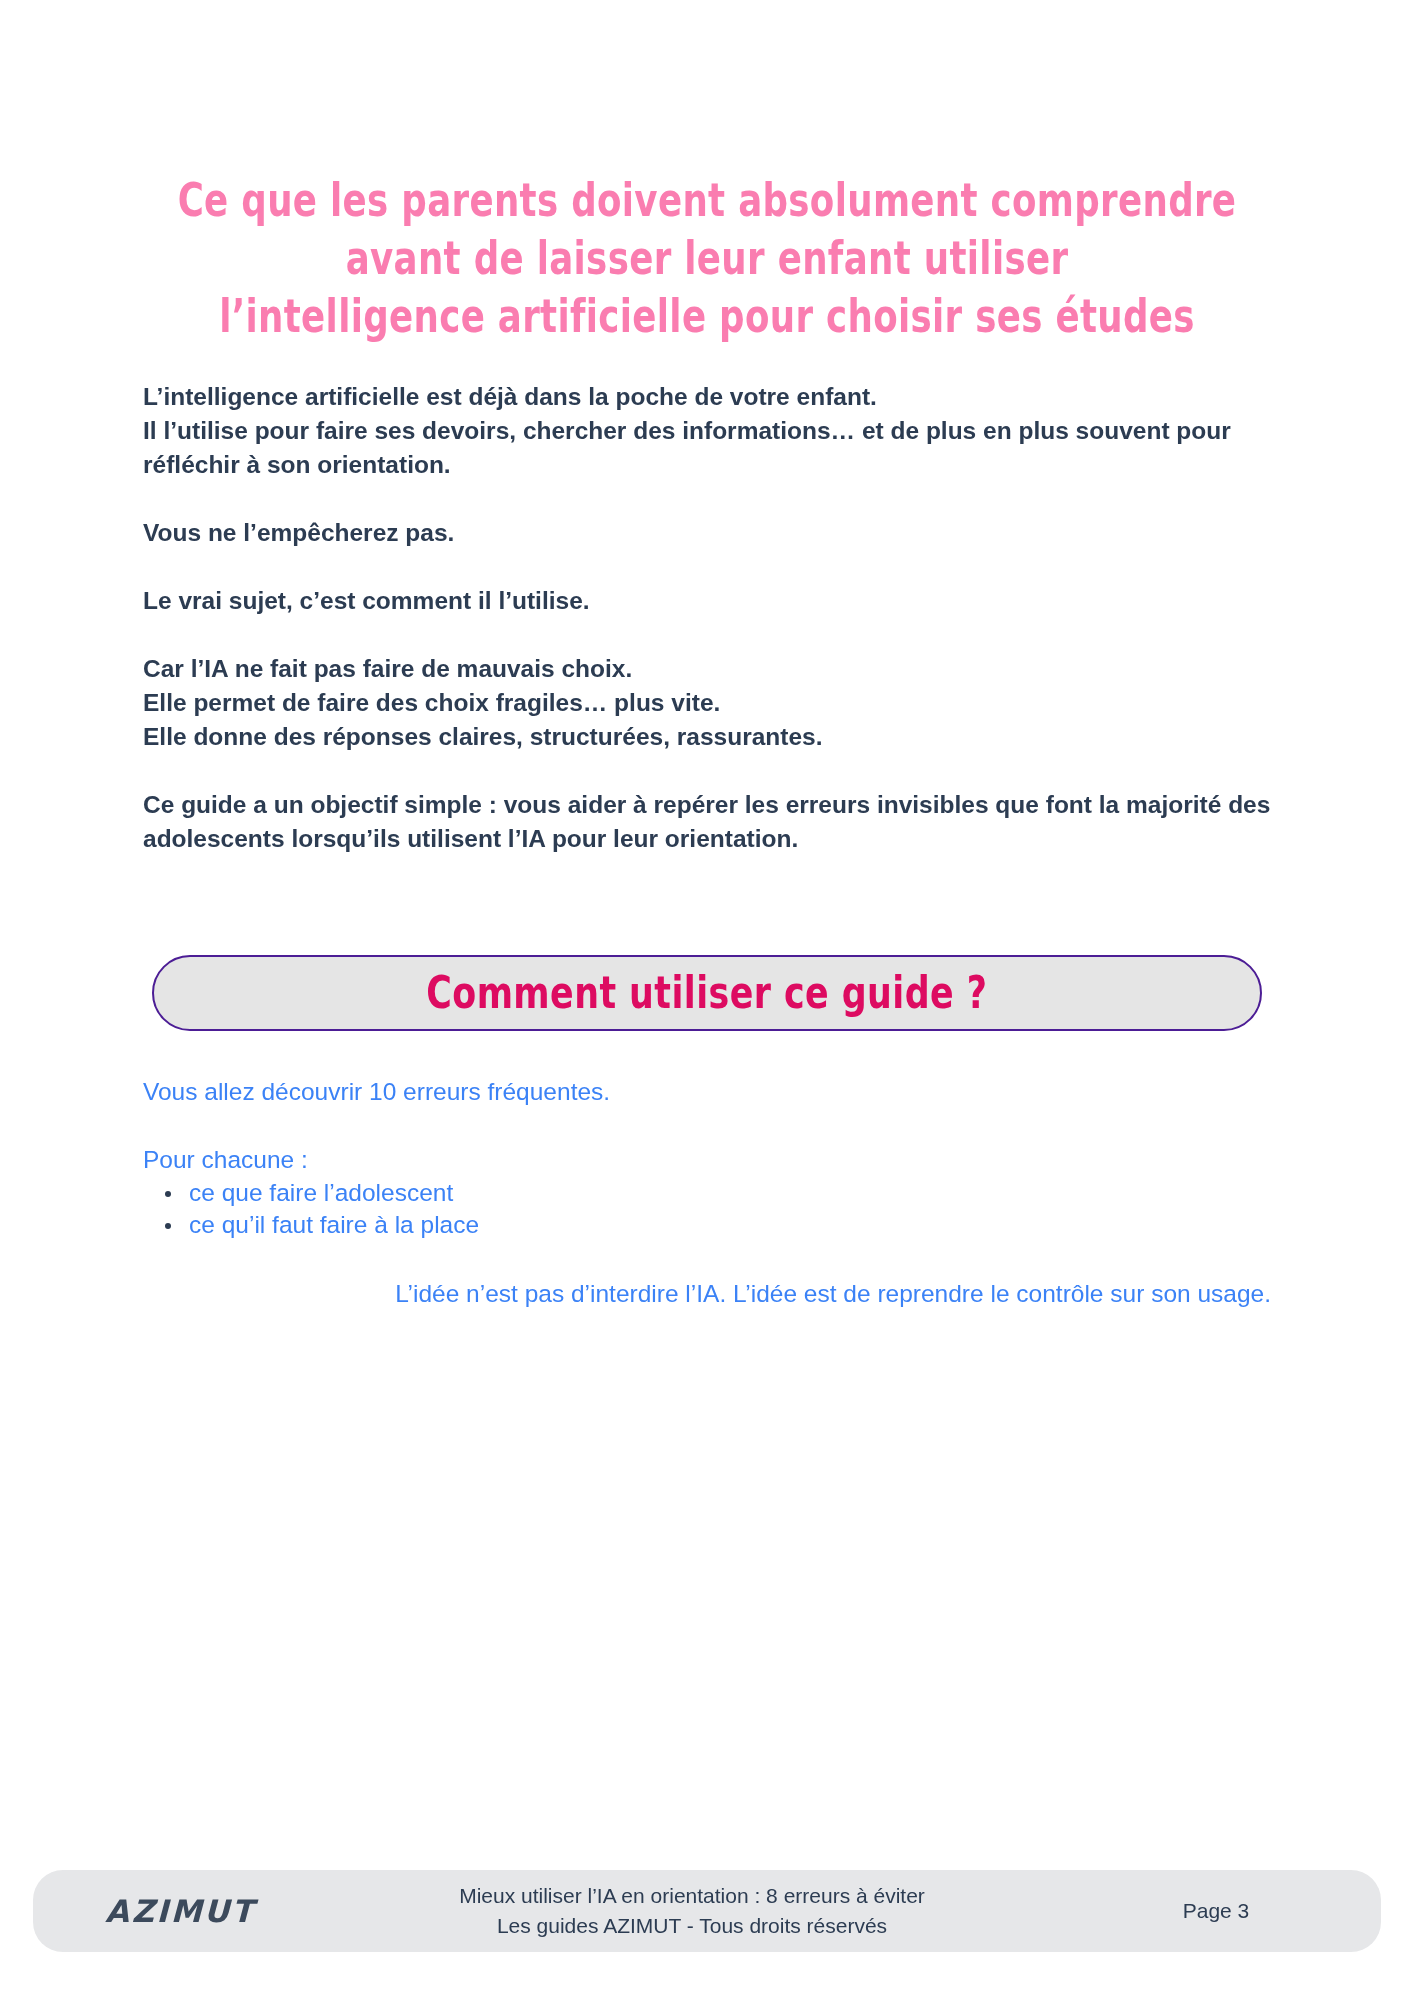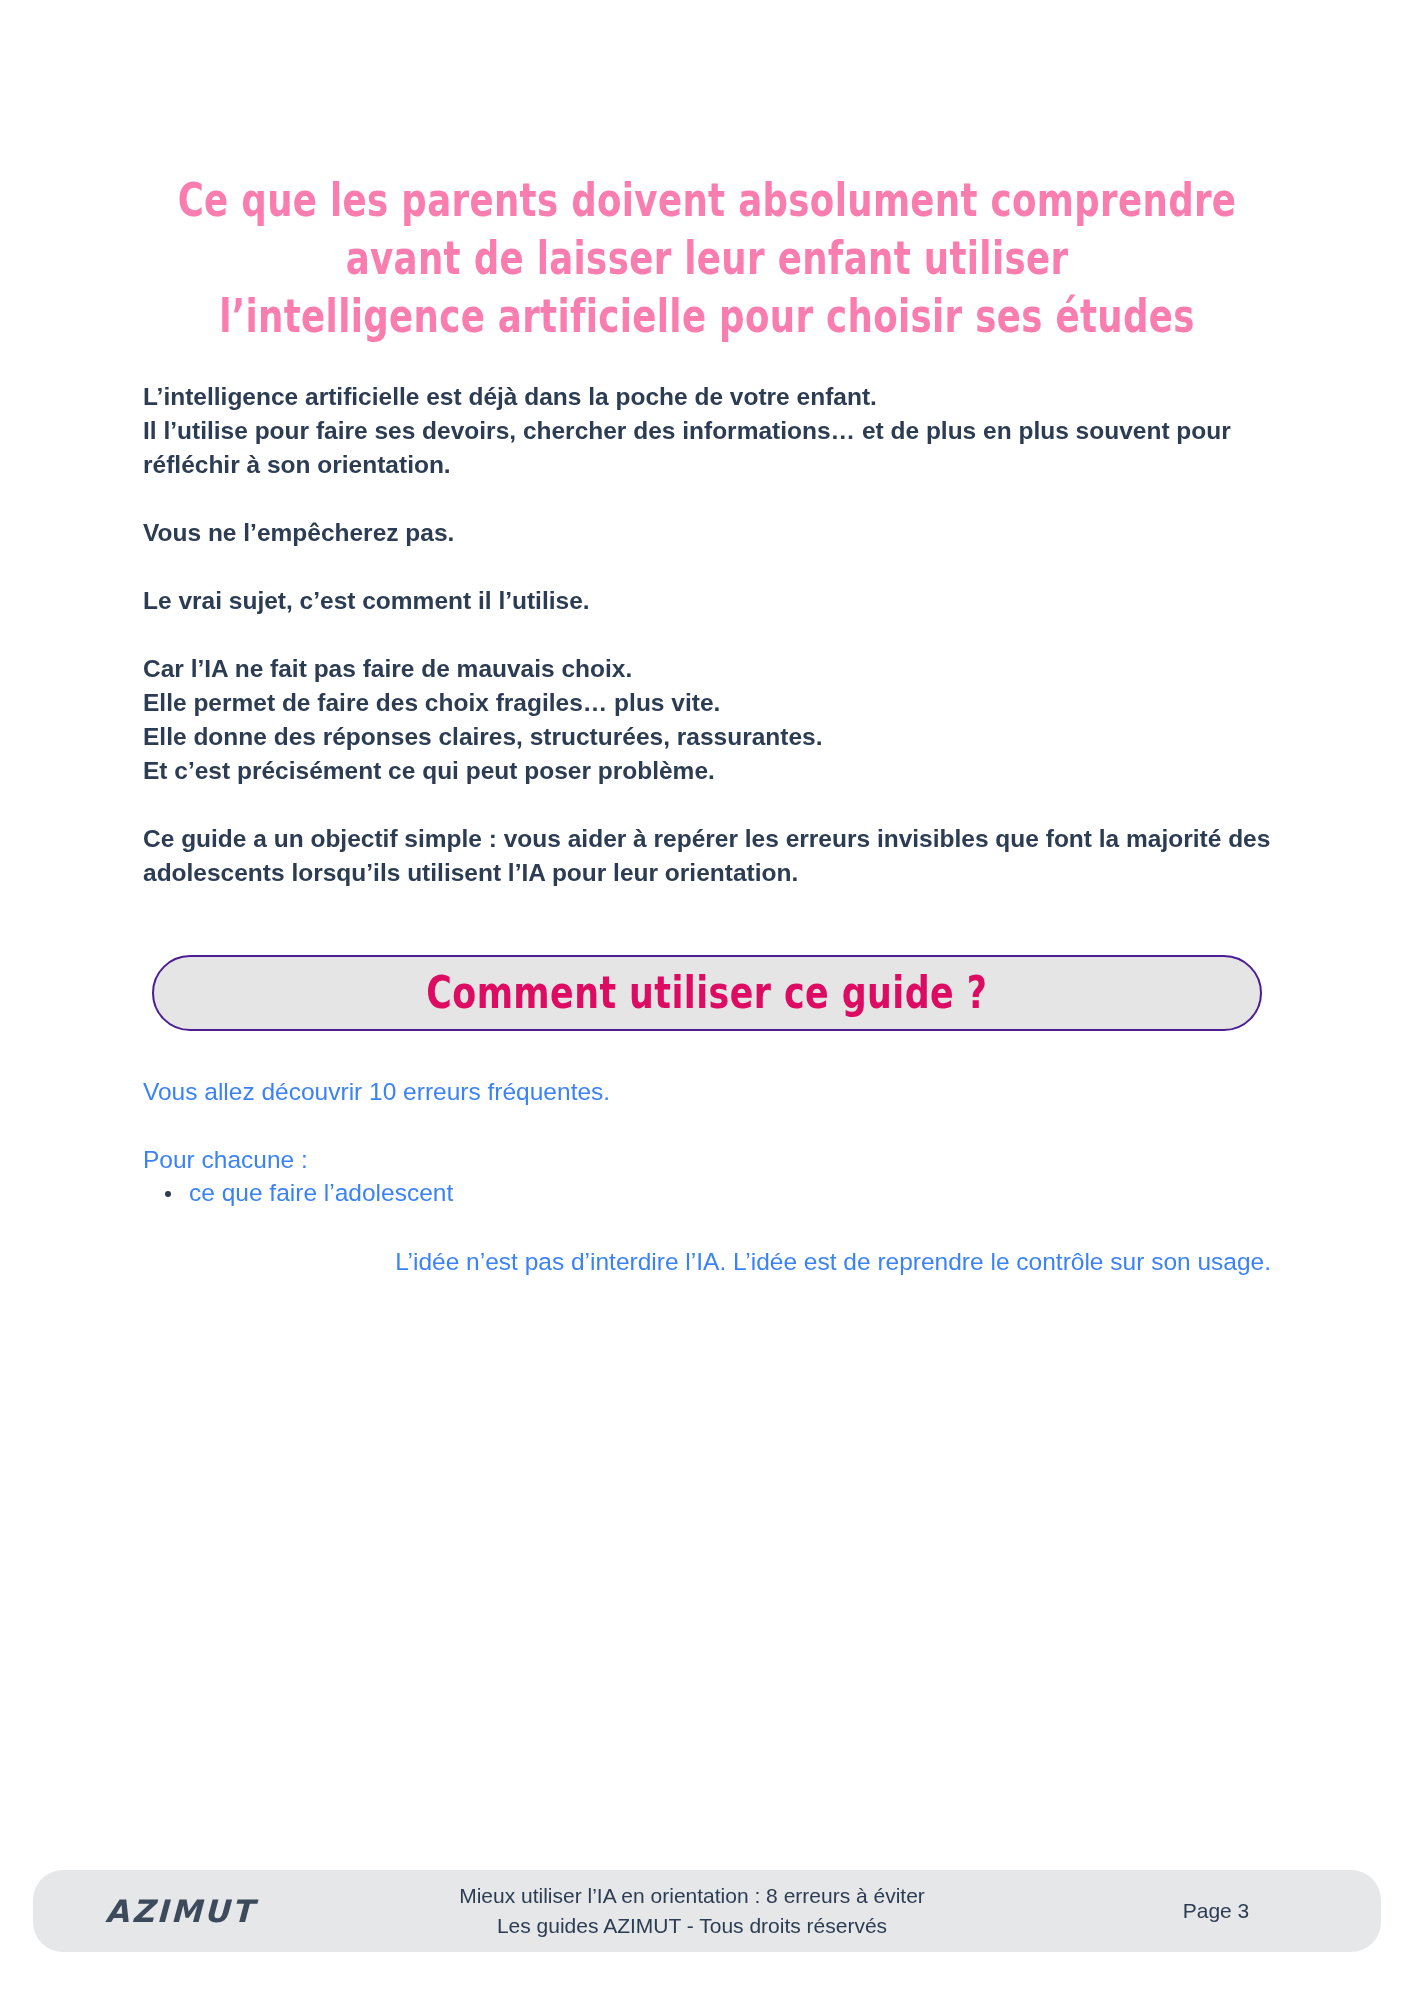--- a/index.html
+++ b/index.html
@@ -181,21 +181,20 @@
     </p>
 
     <p class="para">
       <span class="ln">Le vrai sujet, c’est comment il l’utilise.</span>
     </p>
 
     <p class="para">
       <span class="ln">Car l’IA ne fait pas faire de mauvais choix.</span>
       <span class="ln">Elle permet de faire des choix fragiles… plus vite.</span>
       <span class="ln">Elle donne des réponses claires, structurées, rassurantes.</span>
-      <span class="ln">Et c’est précisément ce qui peut poser problème.</span>
     </p>
 
     <p class="para tight">
       <span class="ln">Ce guide a un objectif simple : vous aider à repérer les erreurs invisibles que font la majorité des</span>
       <span class="ln">adolescents lorsqu’ils utilisent l’IA pour leur orientation.</span>
     </p>
 
   </div>
 
   <div class="pill-wrap">
@@ -205,20 +204,21 @@
   </div>
 
   <div class="content2">
 
     <p class="para">Vous allez découvrir 10 erreurs fréquentes.</p>
 
     <p class="para tight">Pour chacune :</p>
 
     <ul class="bullets">
       <li>ce que faire l’adolescent</li>
+      <li>ce qu’il faut faire à la place</li>
     </ul>
 
     <p class="para" style="margin-top:36px;text-align:right;">L’idée n’est pas d’interdire l’IA. L’idée est de reprendre le contrôle sur son usage.</p>
 
   </div>
 
   <div class="footer">
     <div class="footer-logo">AZIMUT</div>
     <div class="footer-center">
       <span class="fl">Mieux utiliser l’IA en orientation :  8 erreurs à éviter</span>

